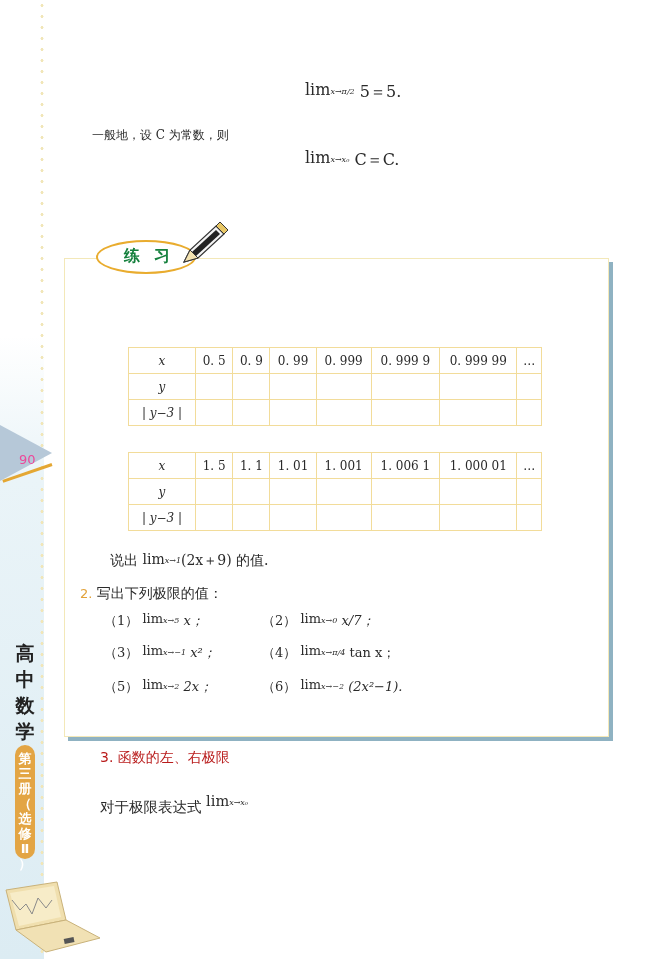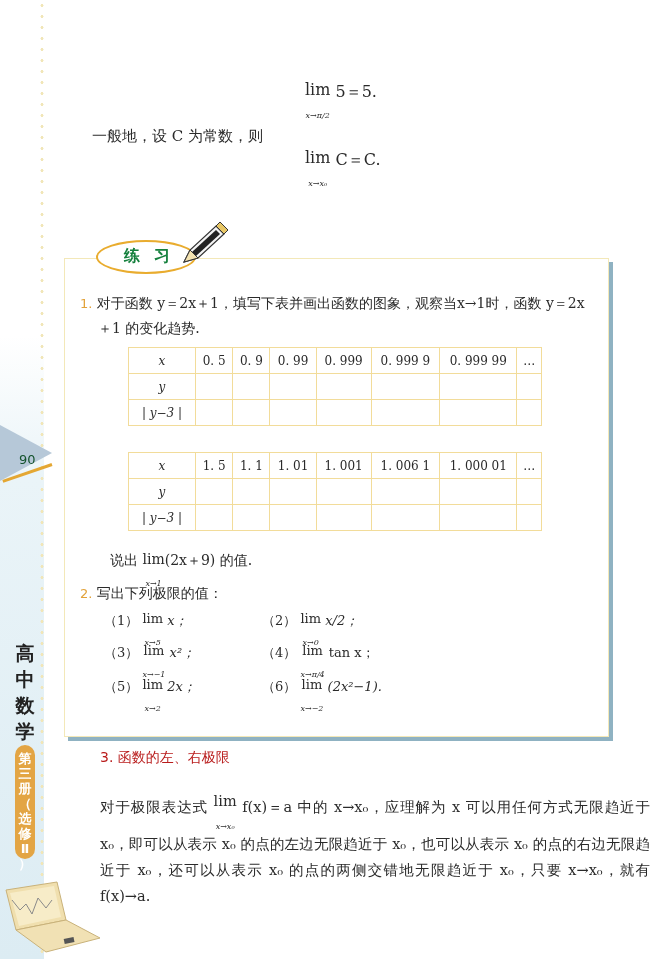--- a/index.html
+++ b/index.html
@@ -21,44 +21,44 @@
   .page-tab {
     position:absolute; left:0; top:425px; width:0; height:0;
     border-top:28px solid transparent; border-bottom:28px solid transparent;
     border-left:52px solid #b6c8d8;
   }
   .page-tab-edge {
     position:absolute; left:0; top:463px; width:52px; height:3px;
     background:#e4a733; transform:rotate(-19deg); transform-origin:right center;
   }
   .page-number {
-    position:absolute; left:19px; top:452px; font-size:13px; color:#14532d;
+    position:absolute; left:19px; top:452px; font-size:13px; color:#ec4899;
     font-family:"DejaVu Sans","Liberation Sans",sans-serif;
   }
   .book-title {
     position:absolute; left:14px; top:640px; width:22px;
     font-size:19px; line-height:26px; color:#222; text-align:center;
     font-family:"DejaVu Serif",serif; font-weight:bold;
   }
   .volume-badge {
     position:absolute; left:15px; top:745px; width:20px; height:114px;
     background:#e3a544; border-radius:10px;
     color:#fff; font-size:13px; line-height:15px; text-align:center;
     font-family:"DejaVu Sans",sans-serif; font-weight:bold;
     padding-top:6px; box-sizing:border-box;
   }
   .laptop { position:absolute; left:2px; top:880px; width:100px; height:75px; }
 
   .math { font-style:italic; }
-  .lim { display:inline-flex; flex-direction:column; align-items:center; vertical-align:top; line-height:1; }
+  .lim { display:inline-flex; flex-direction:row; align-items:center; vertical-align:top; line-height:1; }
   .lim .w { font-style:normal; }
-  .lim .sub { font-size:8px; font-style:italic; margin-top:14px; white-space:nowrap; }
+  .lim .sub { font-size:8px; font-style:italic; margin-top:4px; white-space:nowrap; }
 
   .eq1 { position:absolute; left:305px; top:82px; font-size:16px; }
-  .para1 { position:absolute; left:92px; top:127px; font-size:15px; }
+  .para1 { position:absolute; left:92px; top:127px; font-size:12px; }
   .eq2 { position:absolute; left:305px; top:150px; font-size:16px; }
 
   .exercise-box {
     position:absolute; left:64px; top:258px; width:543px; height:477px;
     border:1px solid #f3e8b8; background:#fff;
     box-shadow:4px 4px 0 #8fb2c2;
   }
   .exercise-header {
     position:absolute; left:96px; top:240px; width:96px; height:30px;
     border:2px solid #e9ac2e; border-radius:50%; background:#fff;
@@ -151,22 +151,20 @@
 <div class="exercise-header"></div>
 <div class="exercise-header-label">练习</div>
 <svg class="pencil" viewBox="0 0 50 46">
   <polygon points="6,40 12,28 38,4 46,12 20,36" fill="#f4f4f4" stroke="#333" stroke-width="1.2"></polygon>
   <polygon points="14,30 38,8 42,12 18,34" fill="#222"></polygon>
   <polygon points="38,4 42,0 50,8 46,12" fill="#e8c766" stroke="#333" stroke-width="1"></polygon>
   <polygon points="6,40 12,28 20,36" fill="#f3e2b0" stroke="#333" stroke-width="1"></polygon>
 </svg>
 
 <div class="q1">
-  <div><span class="q-num">1.</span> <span>对于函数 y＝2x＋1，填写下表并画出函数的图象，观察当x→1时，函数 y＝2x</span></div>
-  <div class="cont">＋1 的变化趋势.</div>
 </div>
 
 <table class="vt t1">
   <tbody>
       <tr>
     <td class="h">x</td>
     <td>0. 5</td>
     <td>0. 9</td>
     <td>0. 99</td>
     <td>0. 999</td>
@@ -254,21 +252,21 @@
         <span class="sub">x→5</span>
       </span>
     <span class="math">x；</span>
   </div>
   <div class="sub-item" style="left:158px;top:0">
     <span>（2）</span>
     <span class="lim">
         <span class="w">lim</span>
         <span class="sub">x→0</span>
       </span>
-    <span class="math">x/2；</span>
+    <span class="math">x/7；</span>
   </div>
   <div class="sub-item" style="left:0;top:32px">
     <span>（3）</span>
     <span class="lim">
         <span class="w">lim</span>
         <span class="sub">x→−1</span>
       </span>
     <span class="math">x²；</span>
   </div>
   <div class="sub-item" style="left:158px;top:32px">
@@ -295,14 +293,14 @@
       </span>
     <span class="math">(2x²−1).</span>
   </div>
 </div>
 
 <div class="section-title">3. 函数的左、右极限</div>
 <div class="body-text indent">
   <span>对于极限表达式 </span><span class="lim">
       <span class="w">lim</span>
       <span class="sub">x→x₀</span>
-    </span><span> f(x)＝a 中的 x→x₀，应理解为 x 可以用任何方式无限趋近于 x₀，即可以从表示 x₀ 的点的左边无限趋近于 x₀，也可以从表示 x₀ 的点的右边无限趋近于 x₀，还可以从表示 x₀ 的点的两侧交错地无限趋近于 x₀，只要 x→x₀，就有 f(x)→a.</span>
+    </span>
 </div>
 
 </body></html>

